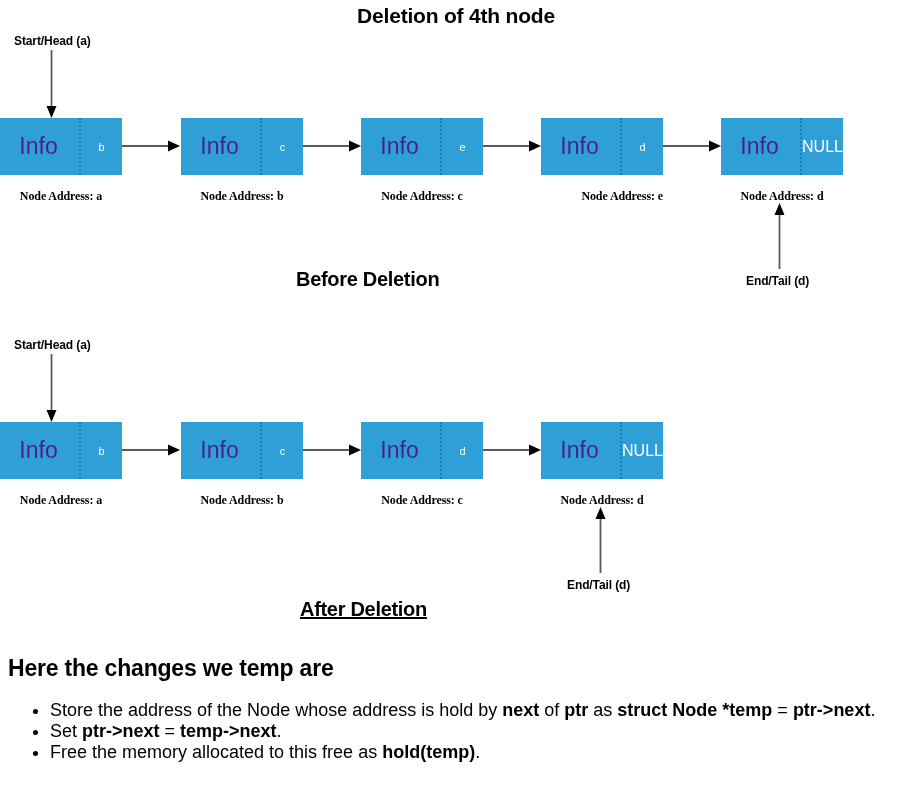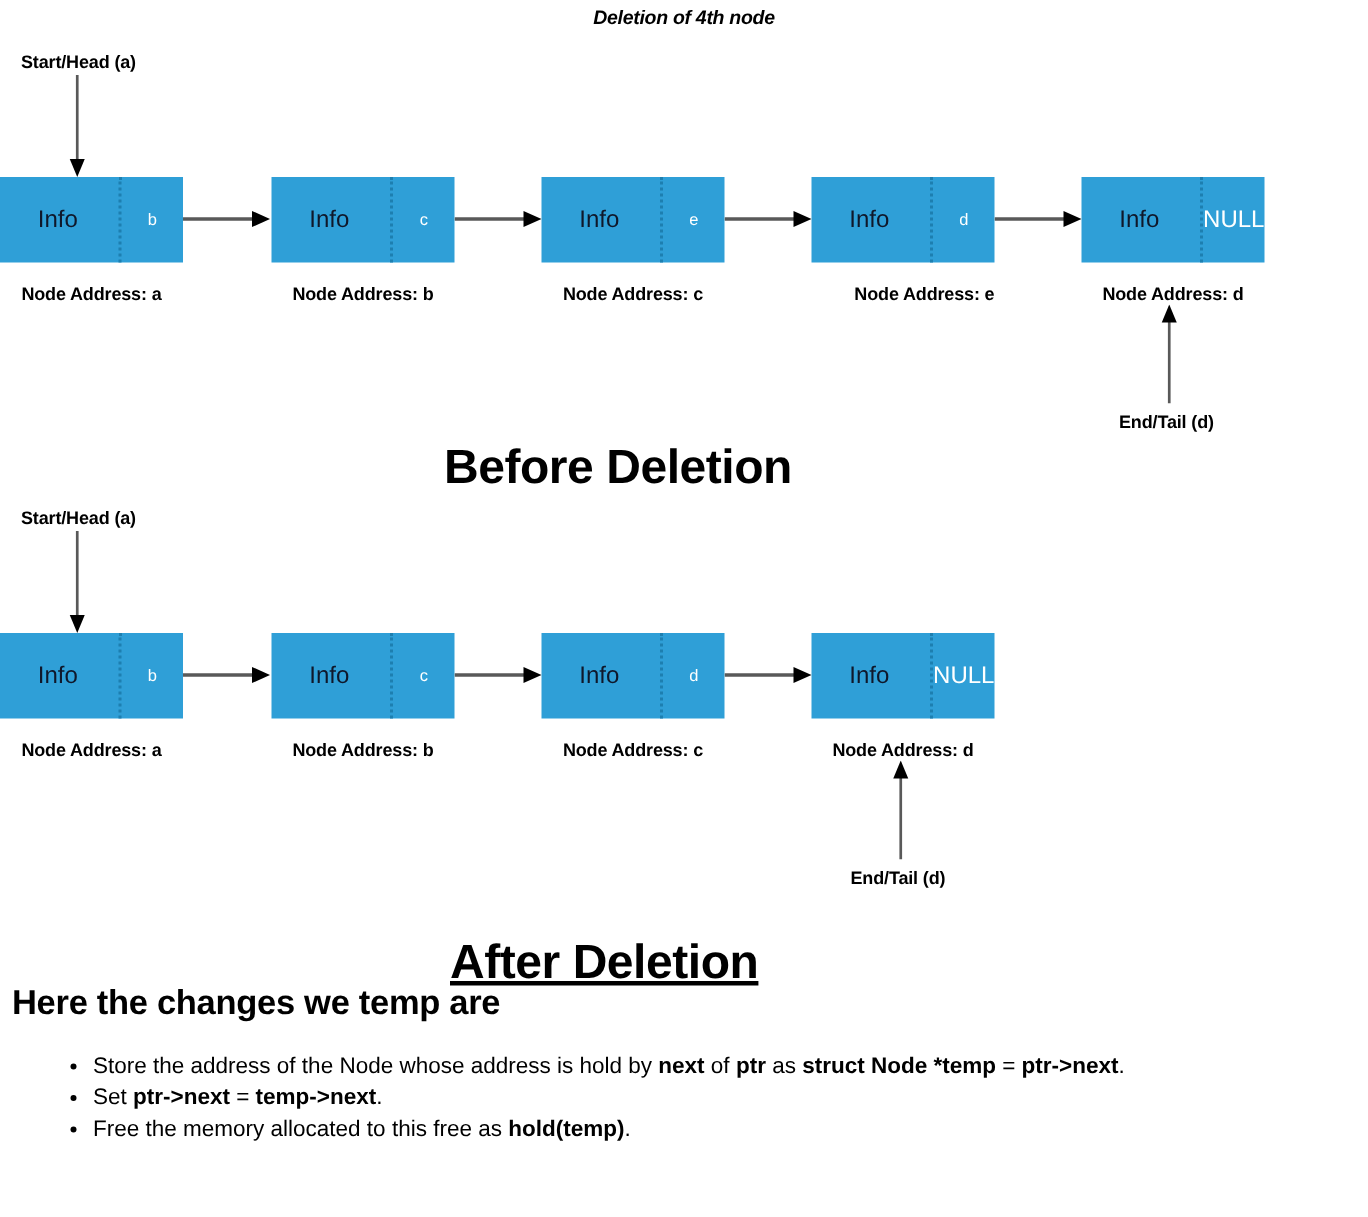--- a/index.html
+++ b/index.html
@@ -17,32 +17,30 @@
     overflow: hidden;
   }
 
   
   .doc-title {
     position: absolute;
     left: 0;
     top: 4px;
     width: 912px;
     text-align: center;
-    font-size: 13px;
-    font-weight: bold;
-    font-style: italic;
+    font-size: 21px;
+    font-weight: bold;
     letter-spacing: -0.2px;
   }
   .section-heading {
     position: absolute;
-    font-size: 32px;
+    font-size: 20px;
     font-weight: bold;
     letter-spacing: -0.3px;
     white-space: nowrap;
-    margin-top: 25px;
   }
   #heading-before { left: 296px; top: 268px; }
   #heading-after  { left: 300px; top: 598px; text-decoration: underline; }
 
   .changes-title {
     position: absolute;
     left: 8px;
     top: 655px;
     font-size: 23px;
     font-weight: bold;
@@ -66,22 +64,22 @@
   }
   .node .info-label {
     position: absolute;
     left: 0;
     top: 0;
     width: 79px;
     height: 57px;
     display: flex;
     align-items: center;
     justify-content: center;
-    color: #0f172a;
-    font-size: 16px;
+    color: #4c1d95;
+    font-size: 23px;
     font-weight: normal;
     padding-right: 2px;
   }
   .node .ptr-label {
     position: absolute;
     left: 81px;
     top: 0;
     width: 41px;
     height: 57px;
     display: flex;
@@ -94,20 +92,21 @@
   .node .ptr-label.null-val { font-size: 16px; }
 
   
   .node-caption {
     position: absolute;
     font-size: 12px;
     font-weight: bold;
     white-space: nowrap;
     text-align: center;
     letter-spacing: -0.1px;
+    font-family: Liberation Serif, serif;
   }
 
   
   .connector {
     position: absolute;
     height: 14px;
   }
   .connector svg { display: block; }
 
   
@@ -117,27 +116,27 @@
     position: absolute;
     font-size: 12px;
     font-weight: bold;
     white-space: nowrap;
     letter-spacing: -0.1px;
   }
 
   
   .changes-list {
     position: absolute;
-    left: 42px;
+    left: 30px;
     top: 700px;
     width: 870px;
     margin: 0;
     padding: 0 0 0 20px;
     list-style: disc;
-    font-size: 15px;
+    font-size: 18px;
     line-height: 21px;
   }
   .changes-list li { margin: 0; padding: 0; }
   .changes-list li b { font-weight: bold; }
 </style>
 </head>
 <body>
 
 <div class="doc-title">Deletion of 4th node</div>
 

